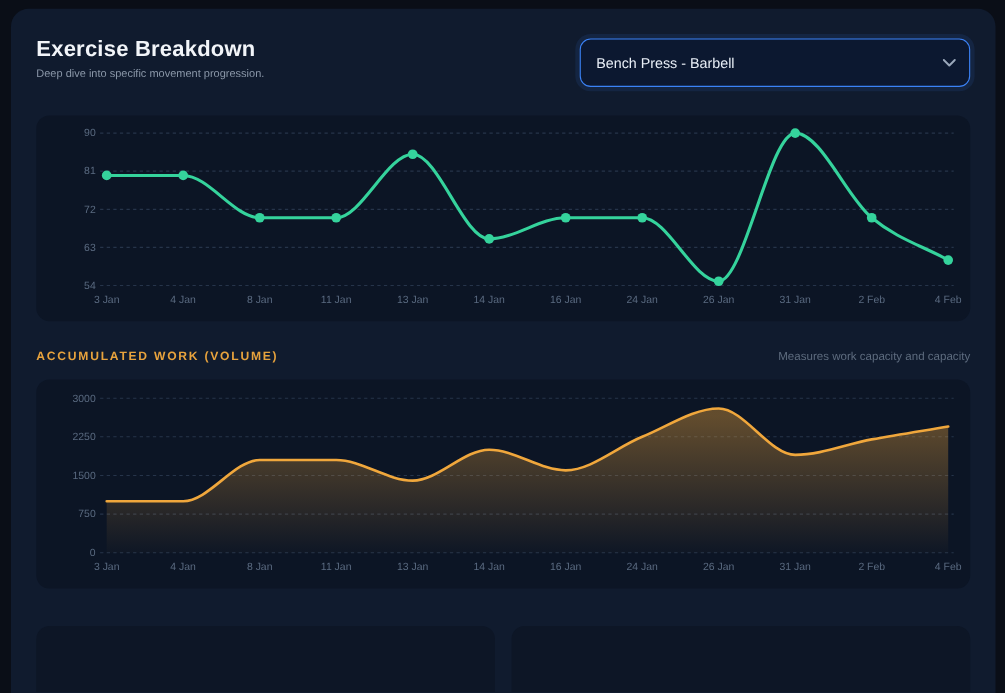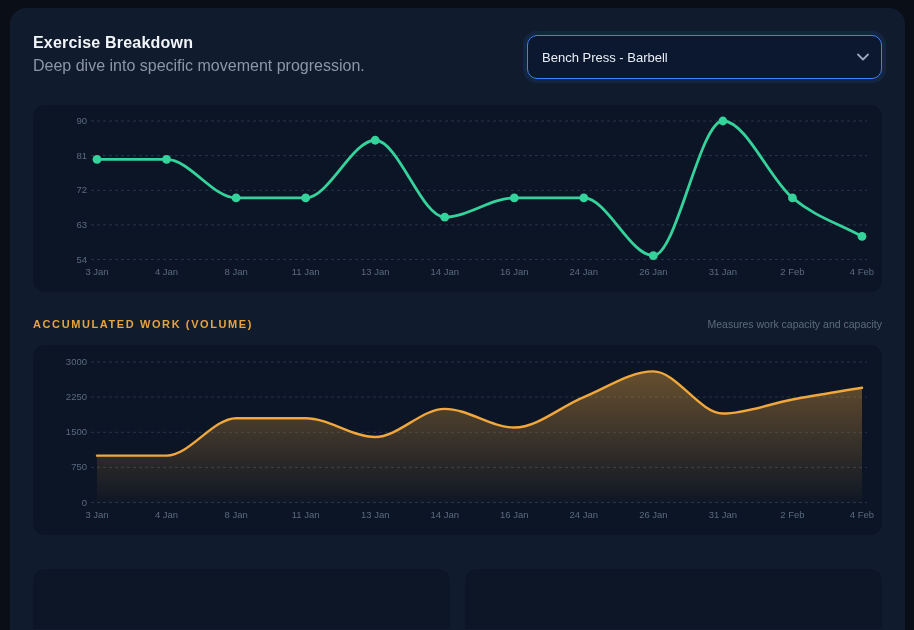--- a/index.html
+++ b/index.html
@@ -3,22 +3,22 @@
 <meta charset="utf-8">
 <style>
   * { margin:0; padding:0; box-sizing:border-box; }
   html,body { width:914px; height:630px; overflow:hidden; }
   body { background:#0a0e17; font-family:"Liberation Sans", sans-serif; }
   .card {
     position:absolute; left:10px; top:8px; width:895px; height:740px;
     background:#101b2e; border-radius:16px; padding:26px 23px 0 23px;
   }
   .header-row { display:flex; justify-content:space-between; align-items:flex-start; margin-bottom:26px; }
-  .page-title { color:#f2f5f9; font-size:16px; font-weight:700; letter-spacing:.2px; }
-  .page-subtitle { color:#8a97a8; font-size:16px; margin-top:5px; }
+  .page-title { color:#f2f5f9; font-size:20px; font-weight:700; letter-spacing:.2px; }
+  .page-subtitle { color:#8a97a8; font-size:10px; margin-top:5px; }
   .select {
     width:355px; height:44px; background:#0c1830; border:1.5px solid #3b82f6;
     border-radius:10px; display:flex; align-items:center; justify-content:space-between;
     padding:0 12px 0 14px; cursor:pointer; box-shadow:0 0 0 4px rgba(59,130,246,0.10);
     margin-top:1px;
   }
   .select-value { color:#e8eef6; font-size:13px; }
   .sec-head { display:flex; justify-content:space-between; align-items:baseline; }
   .sec-title { font-size:11px; font-weight:700; letter-spacing:1.6px; }
   .sec-title.teal { color:#35d39c; }

